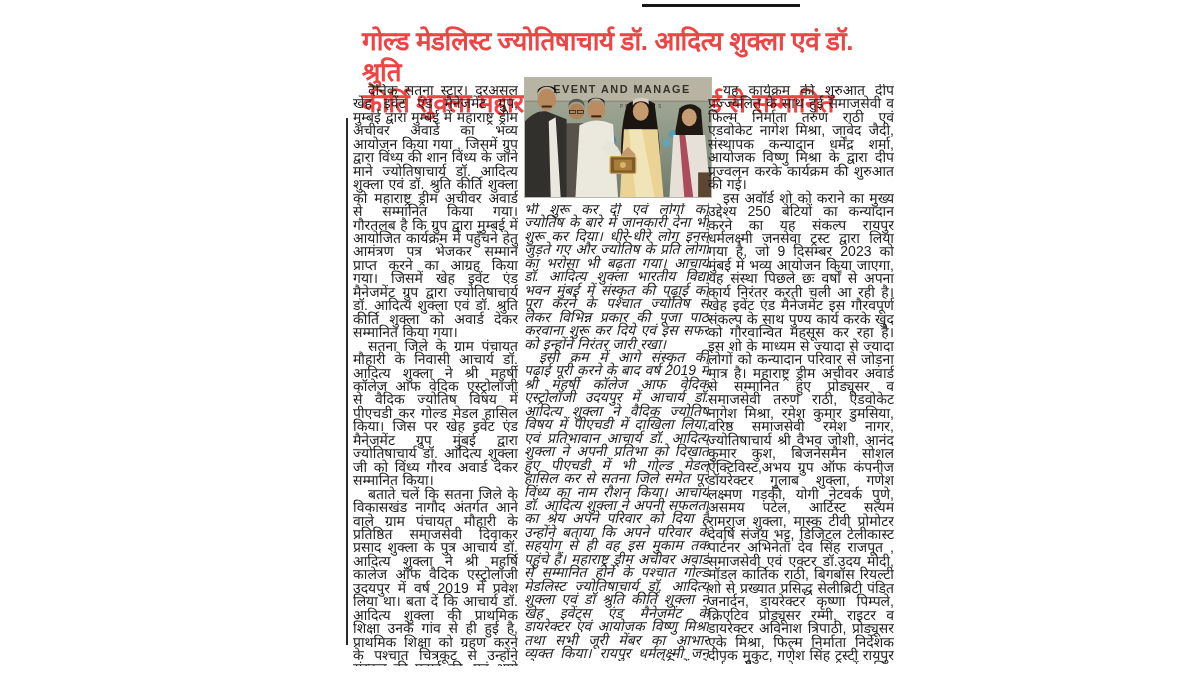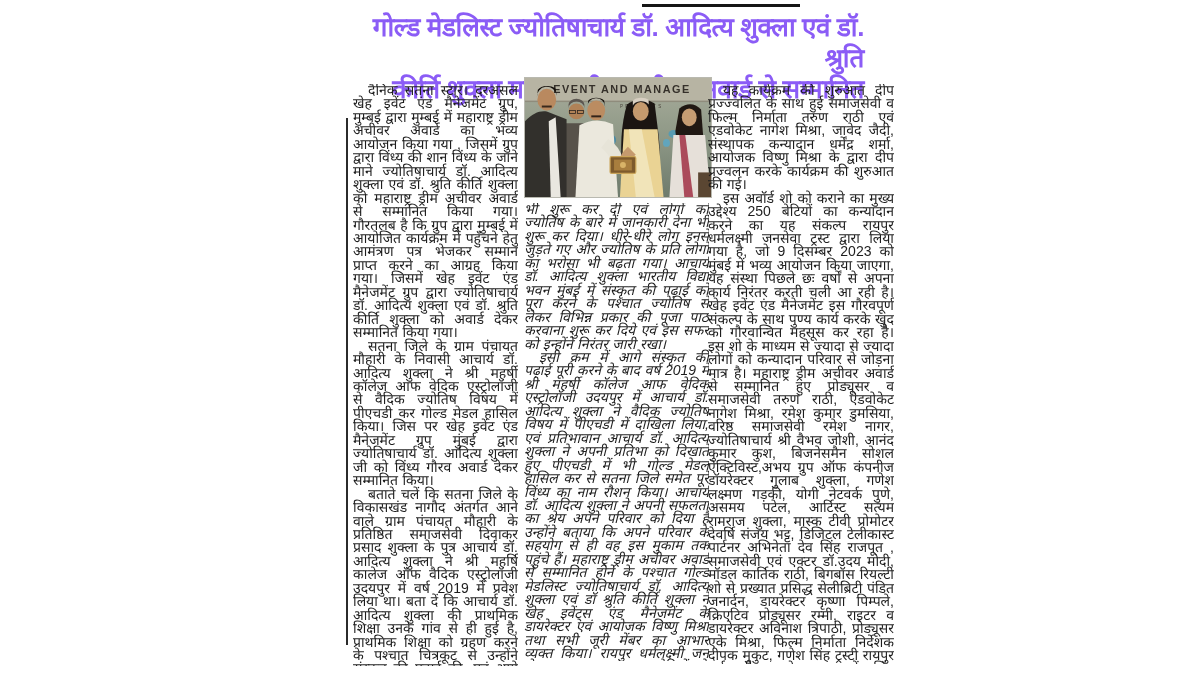--- a/index.html
+++ b/index.html
@@ -1,20 +1,20 @@
 <!DOCTYPE html>
 <html><head>
 <meta charset="utf-8">
 <style>
   html,body{margin:0;padding:0;background:#ffffff;}
   .canvas{position:relative;width:1200px;height:675px;background:#ffffff;overflow:hidden;
           font-family:"Liberation Sans","DejaVu Sans",sans-serif;}
   .top-rule{position:absolute;left:642px;top:4px;width:158px;height:3px;background:#161616;}
-  .headline{position:absolute;left:346px;top:10px;width:516px;margin:2px;text-align:right;
-            font-size:26px;line-height:31px;font-weight:800;color:#8b5cf6;letter-spacing:-0.4px;}
+  .headline{position:absolute;left:346px;top:10px;width:516px;margin:16px;text-align:left;
+            font-size:26px;line-height:31px;font-weight:800;color:#ef4444;letter-spacing:-0.4px;}
   .vrule{position:absolute;left:346px;top:118px;width:2px;height:527px;background:#2b2b2b;}
   .col{position:absolute;font-size:14px;line-height:13.45px;color:#1d1d1d;
        text-align:justify;overflow:hidden;word-spacing:0.5px;}
   .col p{margin:0;text-indent:15px;}
   .col p.no-indent{text-indent:0;}
   .col1{left:353px;top:84px;width:165px;height:582px;}
   .col2{left:524px;top:203px;width:185px;height:458px;font-style:italic;}
   .col3{left:708px;top:84px;width:186px;height:580px;}
   .photo{position:absolute;left:524px;top:77px;width:188px;height:121px;margin:0;
          border:1px solid #b9b9b0;box-sizing:border-box;background:#eab308;}

